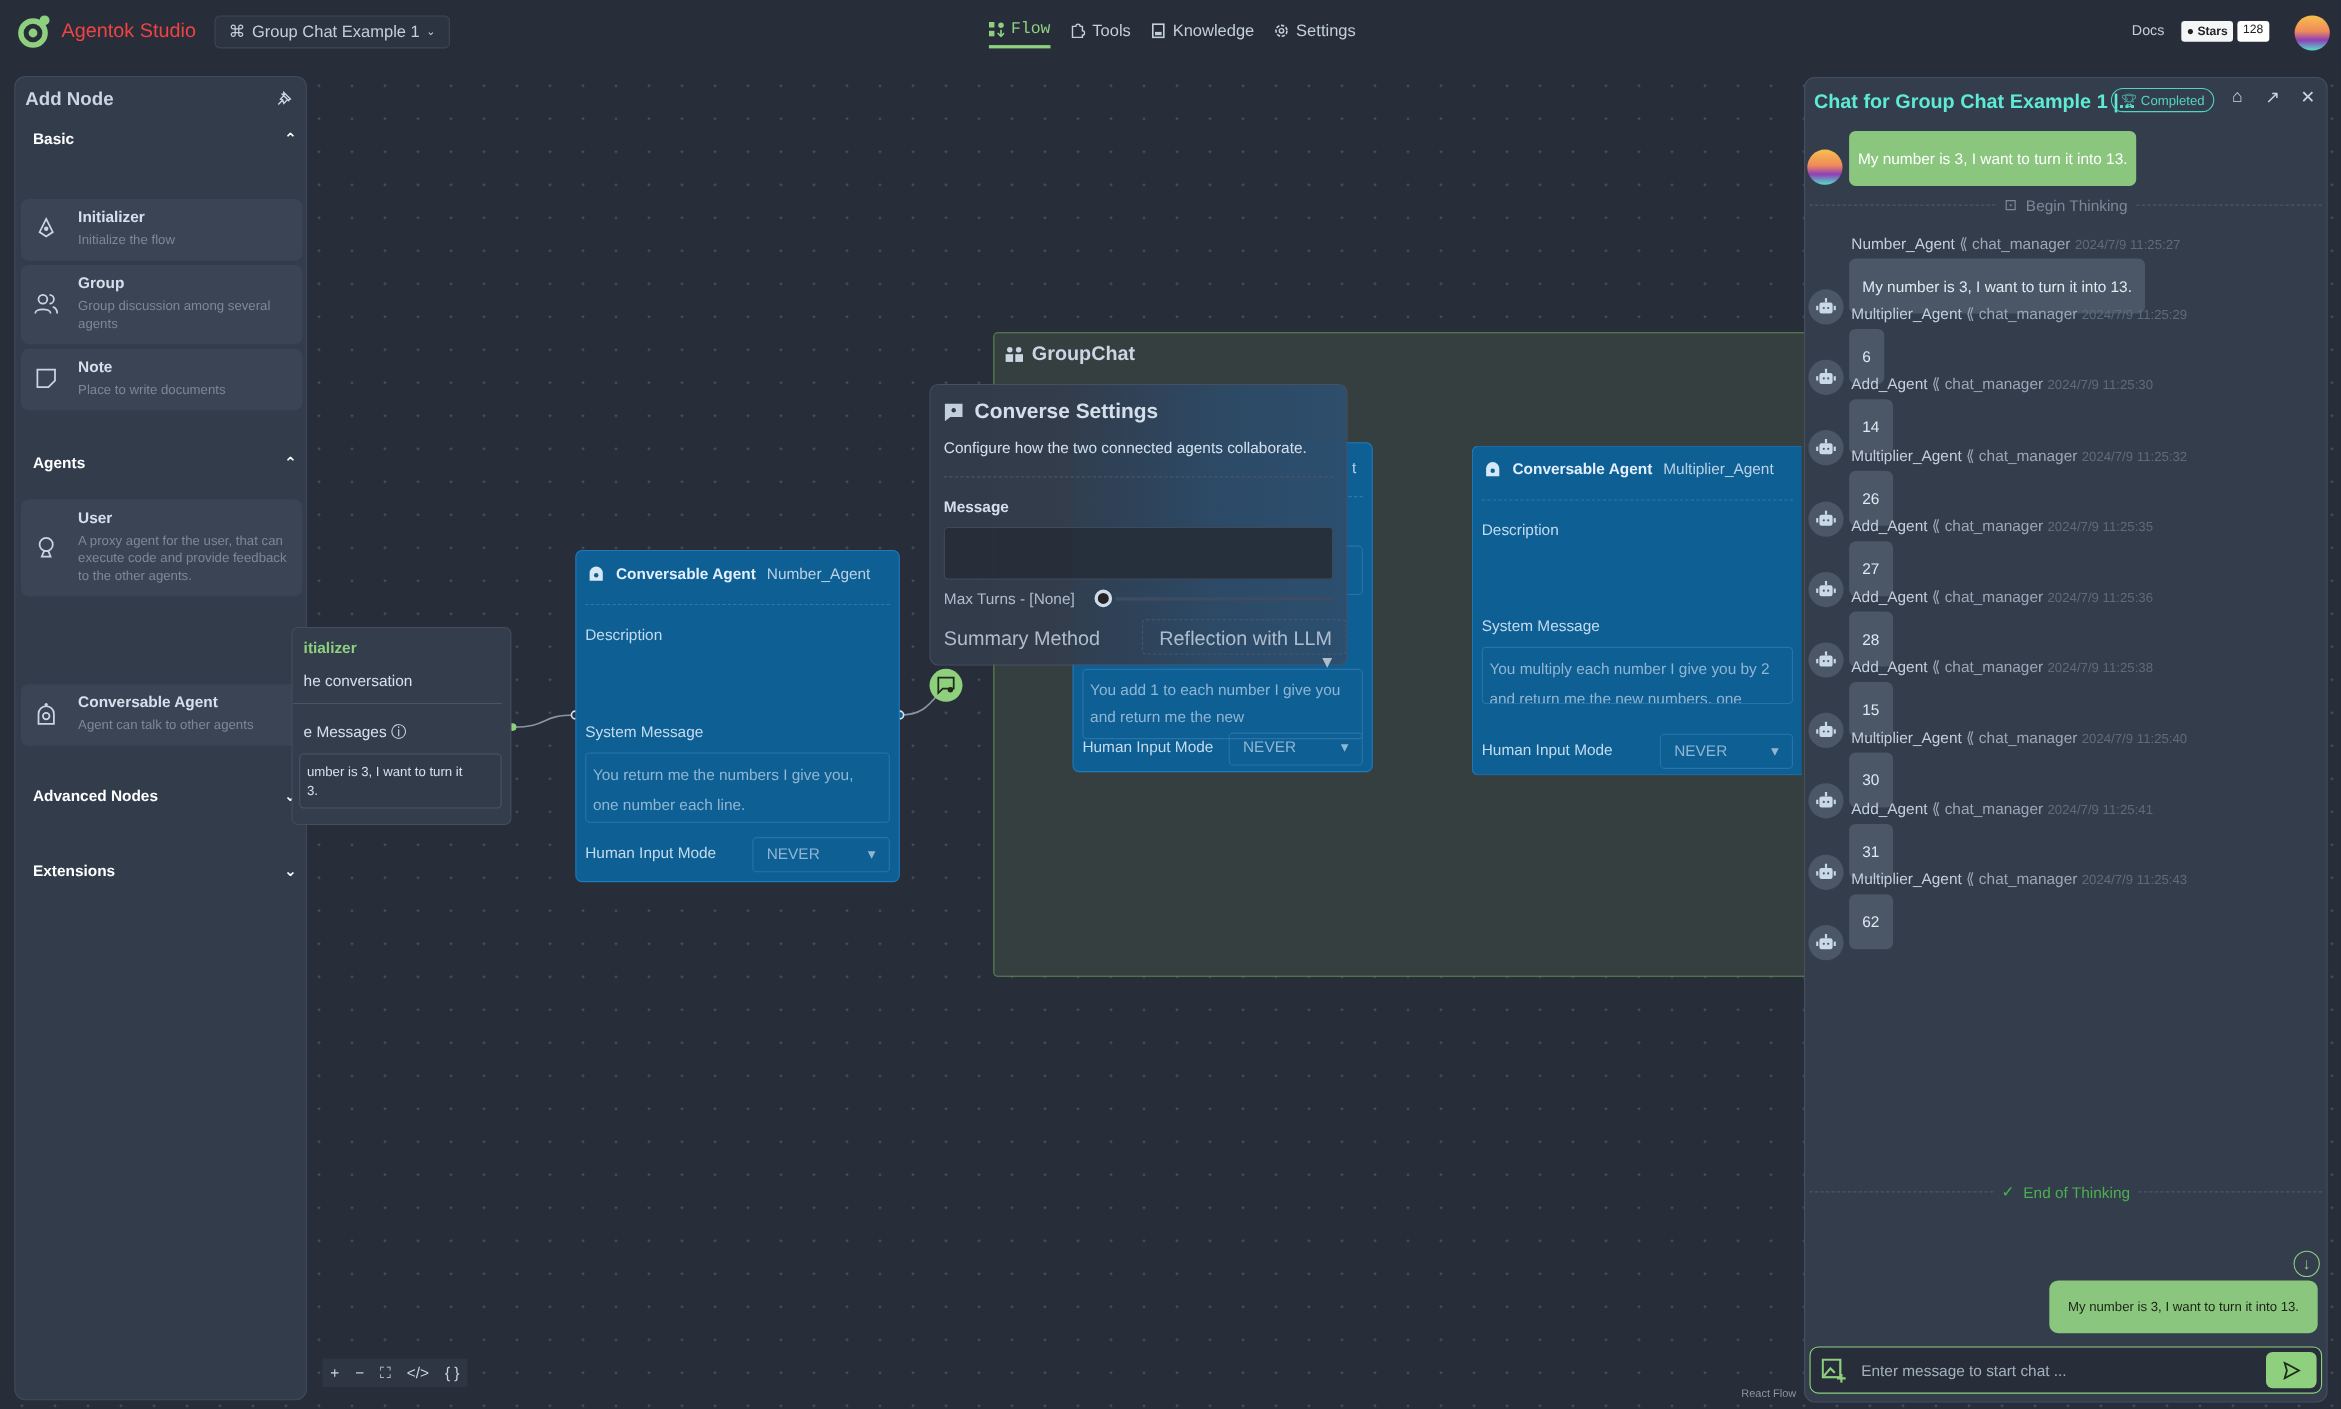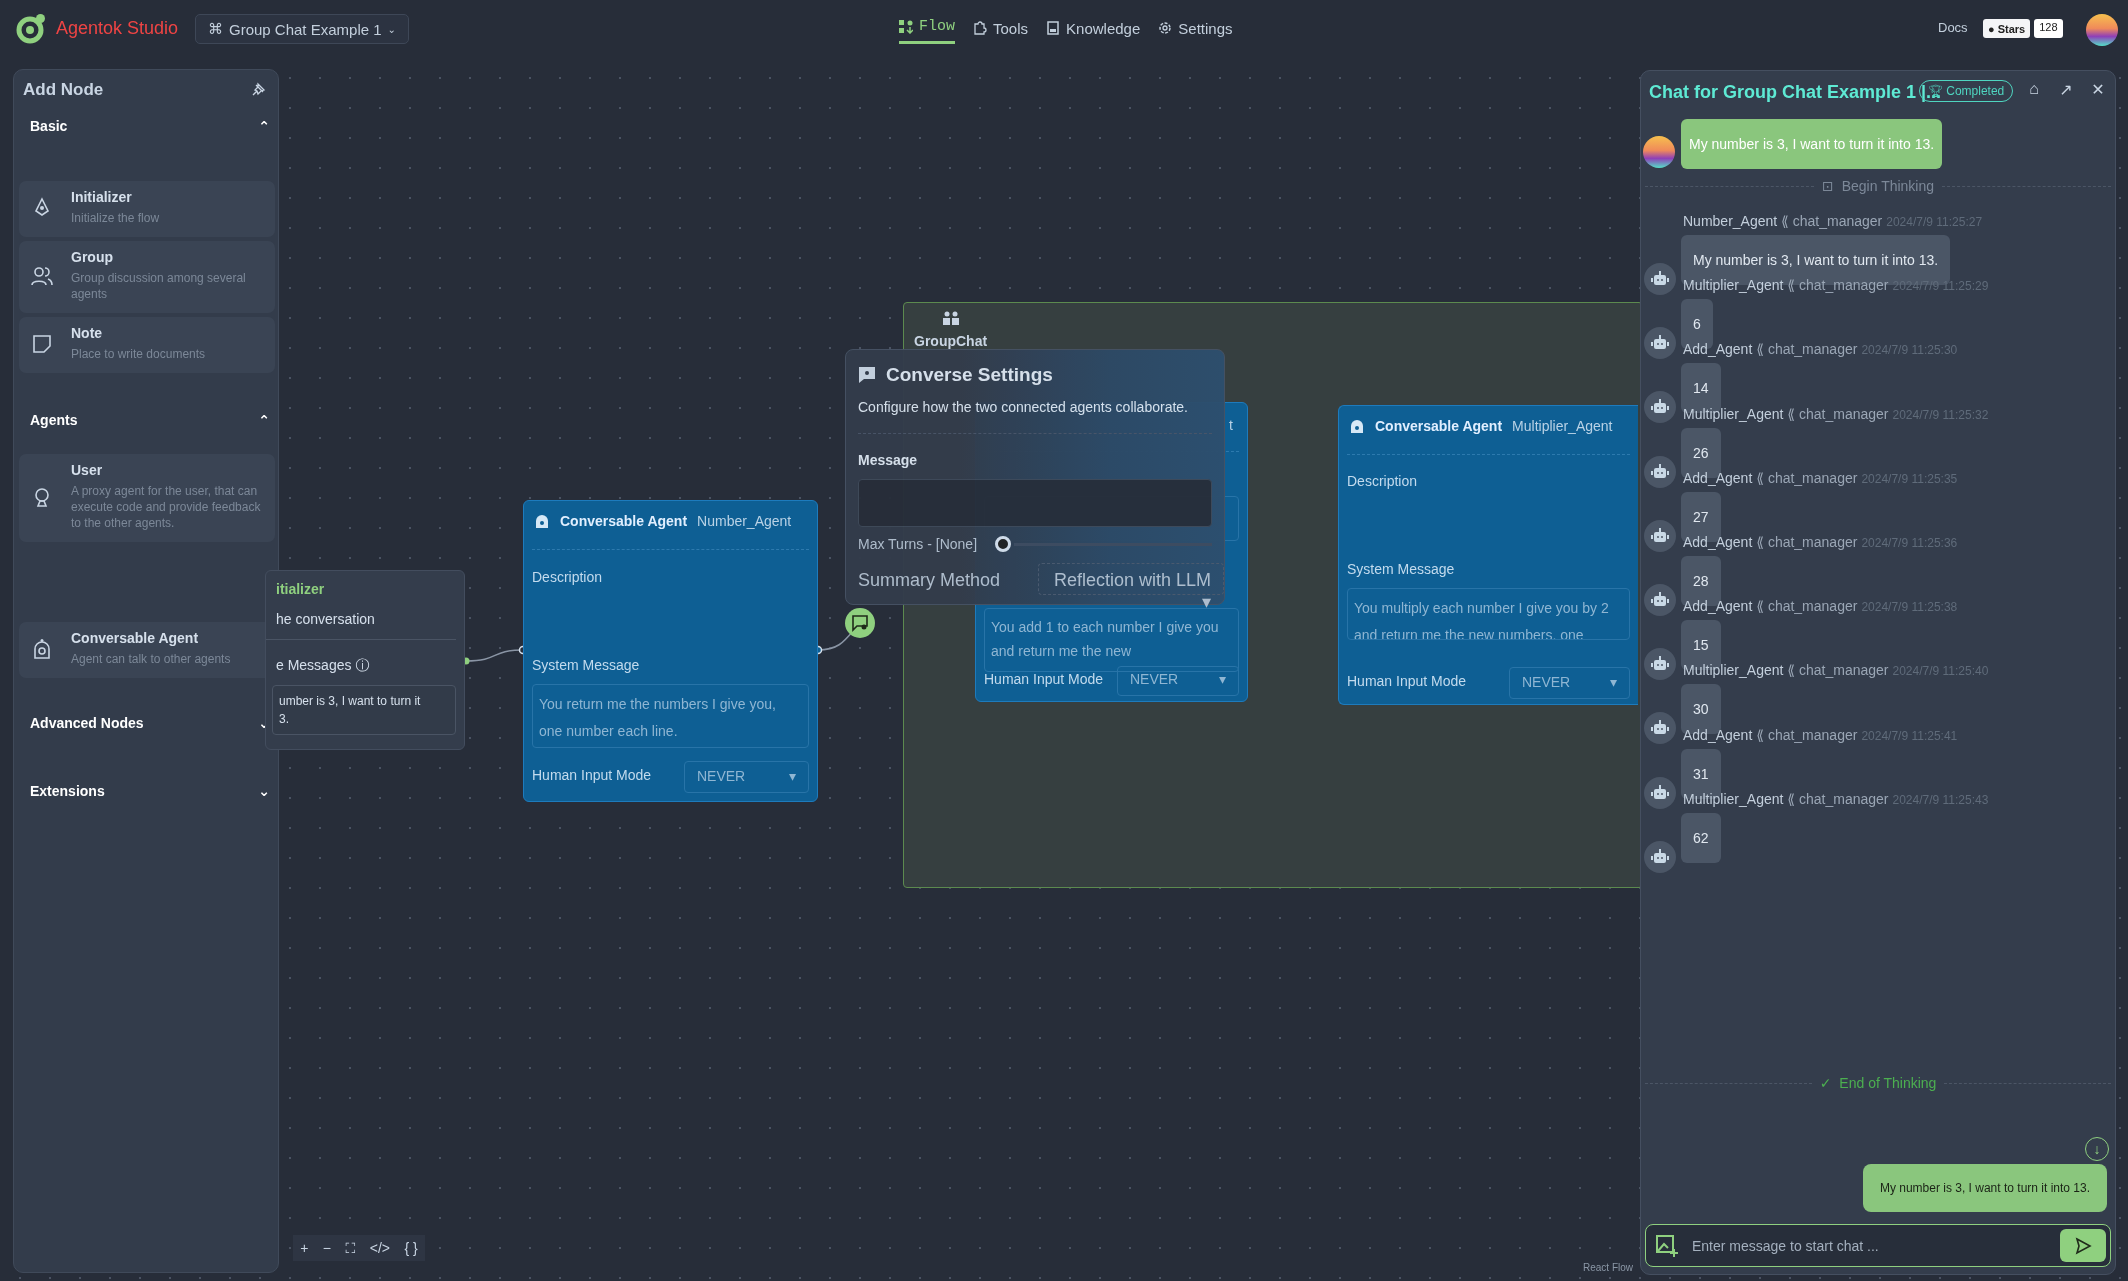--- a/index.html
+++ b/index.html
@@ -51,21 +51,21 @@
   .agent-node { position: absolute; background: #0e5f94; border: 1px solid #1d7bbd; border-radius: 6px; color: #d6e8f6; }
   .agent-node .hdr { position: absolute; left: 10px; top: 12px; right: 10px; display: flex; align-items: center; gap: 10px; font-size: 14px; }
   .agent-node .hdr b { color: #e1efff; }
   .agent-node .hdr .nm { color: #b9d2e6; }
   .agent-node .hline { position: absolute; left: 8px; right: 8px; top: 48px; border-top: 1px dashed #2d7aae; }
   .agent-node .lbl { position: absolute; left: 8px; font-size: 14px; color: #c3dbee; }
   .agent-node .ta { position: absolute; left: 8px; right: 8px; border: 1px solid #2874a8; border-radius: 4px; padding: 6px; font-size: 14px; color: #8fb6d3; line-height: 27px; overflow: hidden; }
   .agent-node .sel { position: absolute; border: 1px solid #2874a8; border-radius: 4px; padding: 6px 12px; font-size: 14px; color: #8fb6d3; display: flex; justify-content: space-between; }
 
   .groupchat { position: absolute; left: 903px; top: 302px; width: 740px; height: 586px; background: #363f40; border: 1px solid #5c8a4f; border-radius: 4px; }
-  .groupchat .title { position: absolute; left: 10px; top: 8px; display: flex; gap: 8px; align-items: center; font-size: 14px; font-weight: bold; color: #c9d5e3; flex-direction: column; }
+  .groupchat .title { position: absolute; left: 10px; top: 8px; display: flex; gap: 8px; align-items: center; font-size: 18px; font-weight: bold; color: #c9d5e3; }
 
   .converse { position: absolute; left: 845px; top: 349px; width: 380px; height: 256px; background: linear-gradient(90deg, #333c4b 0%, #333c4b 30%, #2d4a66 70%, #2d4f6e 100%); border: 1px solid #465264; border-radius: 8px; opacity: 0.97; }
   .converse .title { position: absolute; left: 12px; top: 14px; font-size: 19px; font-weight: bold; color: #dbe5f0; display: flex; gap: 10px; align-items: center; }
   .converse .desc { position: absolute; left: 12px; top: 49px; font-size: 14px; color: #dbe5f0; }
   .converse .sep { position: absolute; left: 12px; right: 12px; top: 83px; border-top: 1px dashed #4a5568; }
   .converse .lbl { position: absolute; left: 12px; top: 102px; font-size: 14px; font-weight: bold; color: #dbe5f0; }
   .converse .msg { position: absolute; left: 12px; right: 12px; top: 129px; height: 48px; background: #272e3a; border: 1px solid #3f4a5a; border-radius: 4px; }
   .converse .mt { position: absolute; left: 12px; top: 186px; font-size: 14px; color: #b3c1d0; }
   .converse .knob { position: absolute; left: 149px; top: 186px; width: 16px; height: 16px; border-radius: 50%; border: 3px solid #d6e0ec; background: #222; }
   .converse .track { position: absolute; left: 168px; right: 12px; top: 193px; height: 3px; background: #3f4c60; }

